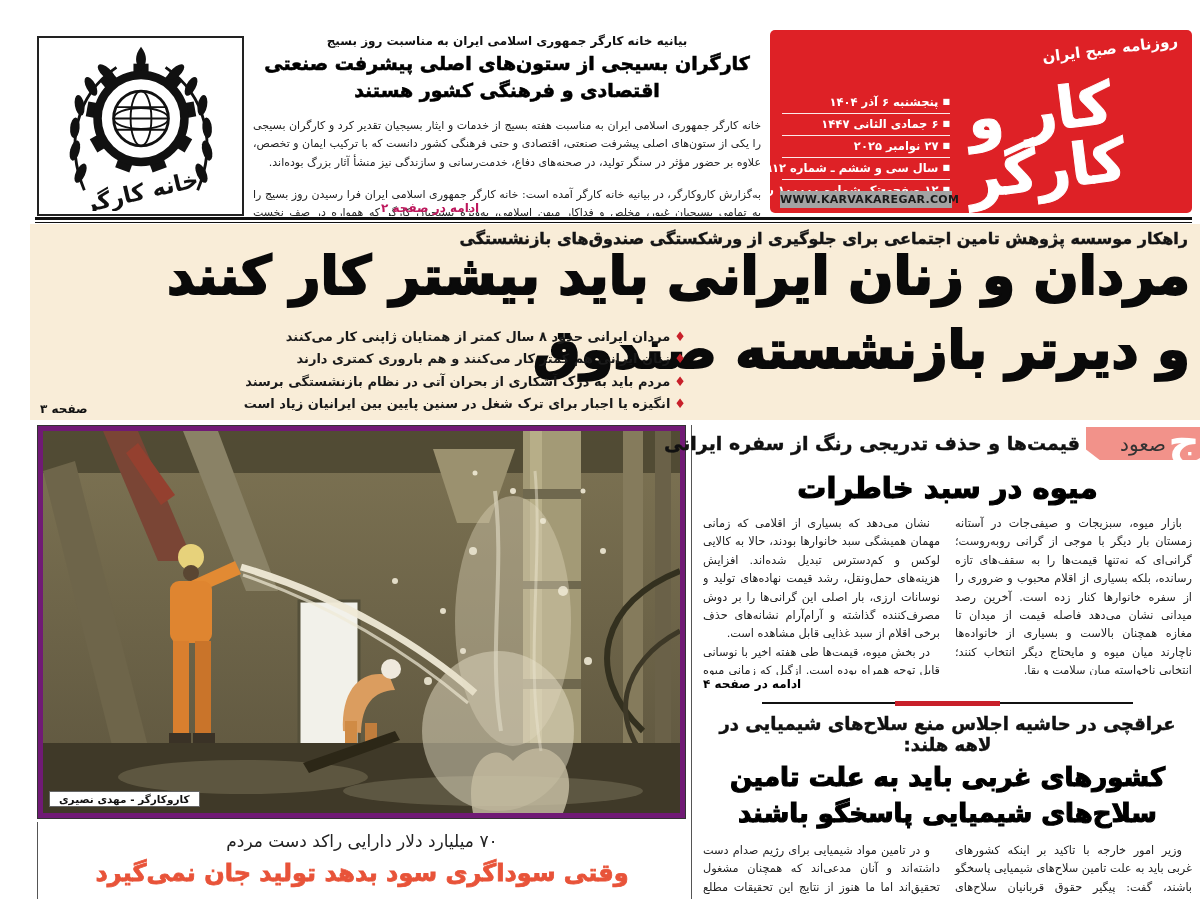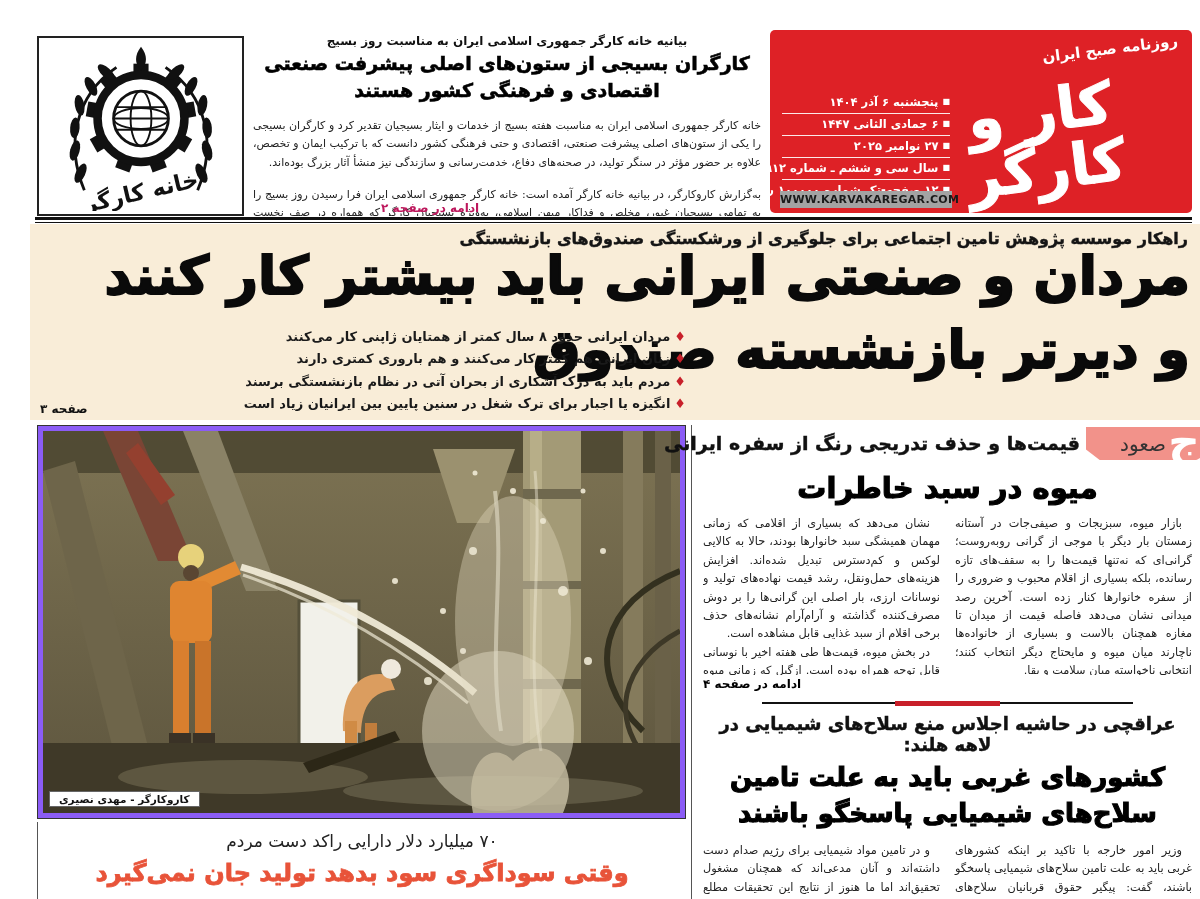--- a/index.html
+++ b/index.html
@@ -46,21 +46,21 @@
   .lead-h1 { position:absolute; top:20px; right:10px; font-size:53px; font-weight:bold; color:#0a0a0a;
              direction:rtl; line-height:1.2; -webkit-text-stroke:2px #0a0a0a; white-space:nowrap; }
   .lead-h2 { position:absolute; top:94px; right:10px; font-size:53px; font-weight:bold; color:#0a0a0a;
              direction:rtl; line-height:1.2; -webkit-text-stroke:2px #0a0a0a; white-space:nowrap; }
   .lead-bullets { position:absolute; top:102px; right:514px; width:452px; direction:rtl; }
   .lead-bullet { font-size:13px; font-weight:bold; color:#1a1a1a; line-height:1.72; text-align:right; white-space:nowrap; }
   .lead-bullet .dia { color:#c8202a; margin-left:4px; font-size:13px; }
   .lead-pageref { position:absolute; left:10px; bottom:4px; font-size:12px; font-weight:bold; color:#111; direction:rtl; }
 
   
-  .photo-frame { left:37px; top:425px; width:649px; height:394px; border:1px solid #333; background:#8b5cf6; padding:5px; }
+  .photo-frame { left:37px; top:425px; width:649px; height:394px; border:1px solid #333; background:#701a75; padding:5px; }
   .photo-frame svg { width:100%; height:100%; display:block; }
   .photo-caption { position:absolute; left:11px; bottom:11px; background:#fff; border:1px solid #666;
                    font-size:10.5px; font-weight:bold; color:#111; padding:1px 9px; direction:rtl; }
 
   
   .right-col { left:703px; top:427px; width:489px; direction:rtl; }
   .fruit-kicker-row { position:relative; height:36px; }
   .pink-box { position:absolute; right:-8px; top:0; width:114px; height:33px; background:#f2928a;
               clip-path:polygon(0 0,100% 0,100% 100%,12% 100%,0 68%);
               display:flex; align-items:center; justify-content:center; }
@@ -155,21 +155,21 @@
       <div class="date-row"><span class="sq">■</span><span>سال سی و ششم ـ شماره ۹۹۱۲</span></div>
       <div class="date-row"><span class="sq">■</span><span>۱۲ صفحه-تک شماره ۱۰۰۰۰۰ ریال</span></div>
     </div>
     <div class="website">WWW.KARVAKAREGAR.COM</div>
   </div>
 
   <div class="abs rule-double"></div>
 
   <div class="abs lead-box">
     <div class="lead-kicker">راهکار موسسه پژوهش تامین اجتماعی برای جلوگیری از ورشکستگی صندوق‌های بازنشستگی</div>
-    <div class="lead-h1">مردان و صنعتی ایرانی باید بیشتر کار کنند</div>
+    <div class="lead-h1">مردان و زنان ایرانی باید بیشتر کار کنند</div>
     <div class="lead-h2">و دیرتر بازنشسته صندوق</div>
     <div class="lead-bullets">
       <div class="lead-bullet"><span class="dia">♦</span><span>مردان ایرانی حدود ۸ سال کمتر از همتایان ژاپنی کار می‌کنند</span></div>
       <div class="lead-bullet"><span class="dia">♦</span><span>زنان ایرانی هم کمتر کار می‌کنند و هم باروری کمتری دارند</span></div>
       <div class="lead-bullet"><span class="dia">♦</span><span>مردم باید به درک آشکاری از بحران آتی در نظام بازنشستگی برسند</span></div>
       <div class="lead-bullet"><span class="dia">♦</span><span>انگیزه یا اجبار برای ترک شغل در سنین پایین بین ایرانیان زیاد است</span></div>
     </div>
     <div class="lead-pageref">صفحه ۳</div>
   </div>
 

